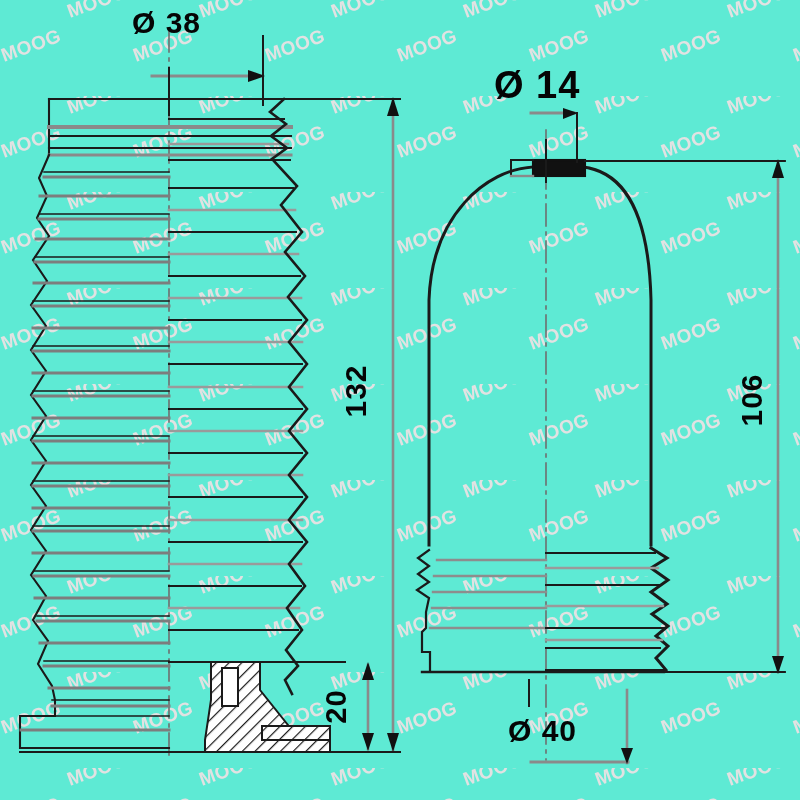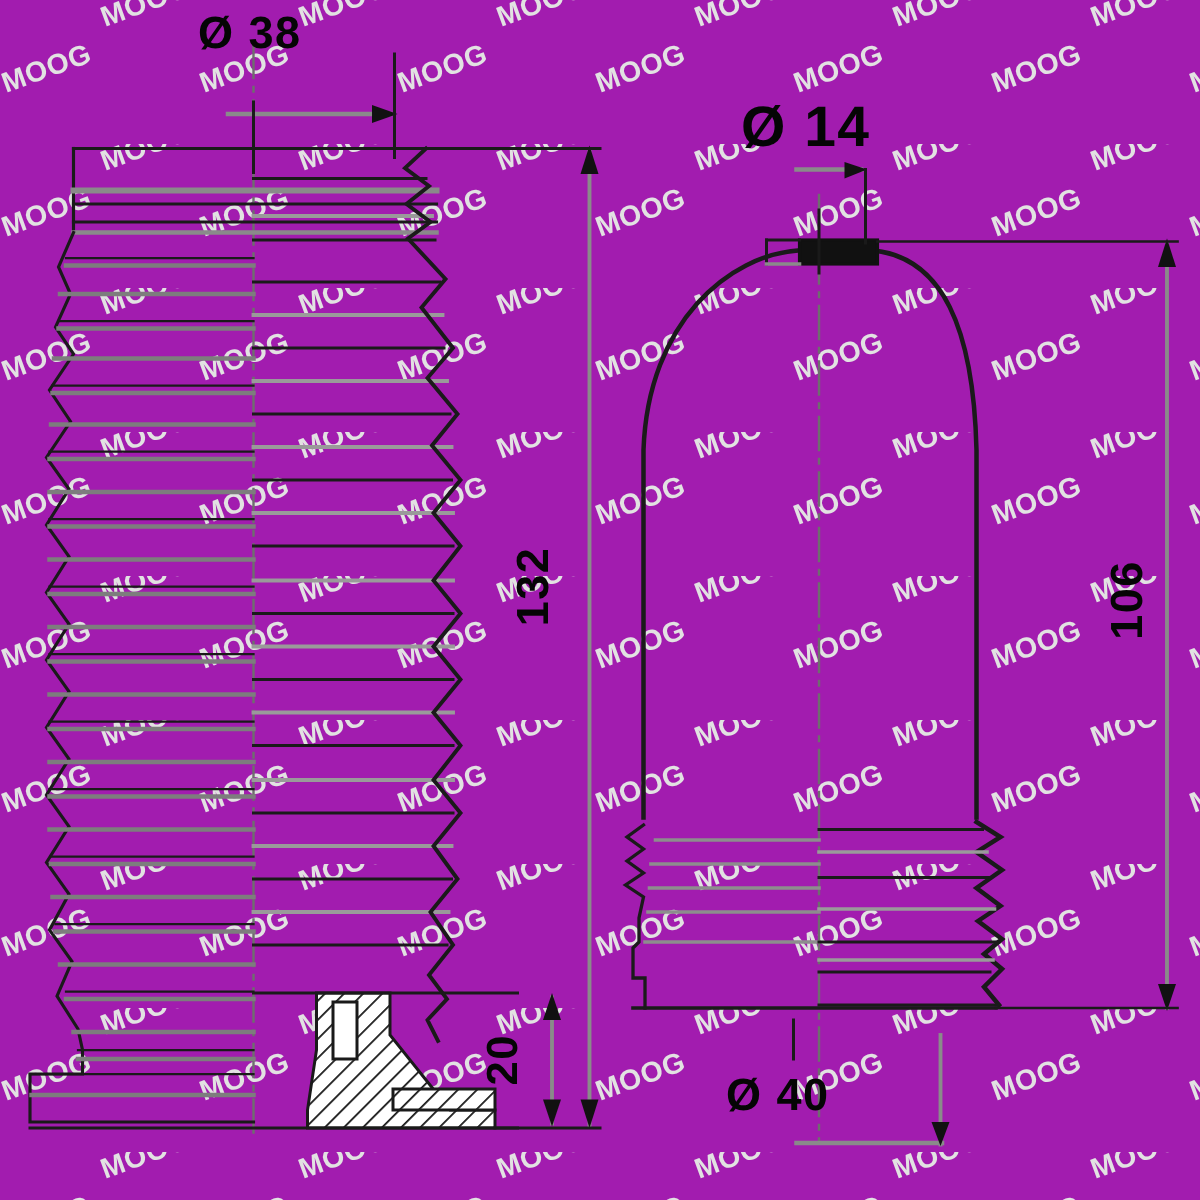--- a/index.html
+++ b/index.html
@@ -1,18 +1,18 @@
 <!DOCTYPE html>
 <html><head>
 <meta charset="utf-8">
 <style>
   html,body{margin:0;padding:0;background:#ffffff;}
   body{width:800px;height:800px;overflow:hidden;
        font-family:"Liberation Sans","DejaVu Sans",sans-serif;}
-  #stage{position:relative;width:800px;height:800px;background:#a21caf;}
+  #stage{position:relative;width:800px;height:800px;background:#5eead4;}
   #wm,#art,#labels{position:absolute;left:0;top:0;width:800px;height:800px;}
   #wm{z-index:1;}
   #art{z-index:2;}
   #labels{z-index:3;}
   .dimtext{
     position:absolute;
     font-family:"Liberation Sans","DejaVu Sans",sans-serif;
     font-weight:bold;
     color:#050505;
     white-space:nowrap;
@@ -271,16 +271,16 @@
     <div class="dimtext" style="left:132px;top:6px;font-size:30px;">Ø 38</div>
 
     <div class="dimtext vert" style="left:326px;top:374px;width:60px;text-align:center;font-size:30px;">132</div>
 
     <div class="dimtext vert" style="left:312px;top:690px;width:48px;text-align:center;font-size:29px;">20</div>
 
     <div class="dimtext" style="left:494px;top:64px;font-size:38px;">Ø 14</div>
 
     <div class="dimtext vert" style="left:718px;top:383px;width:68px;text-align:center;font-size:30px;">106</div>
 
-    <div class="dimtext" style="left:484px;top:714px;font-size:30px;">Ø 40</div>
+    <div class="dimtext" style="left:508px;top:714px;font-size:30px;">Ø 40</div>
   </div>
 
 </div>
 
 </body></html>

